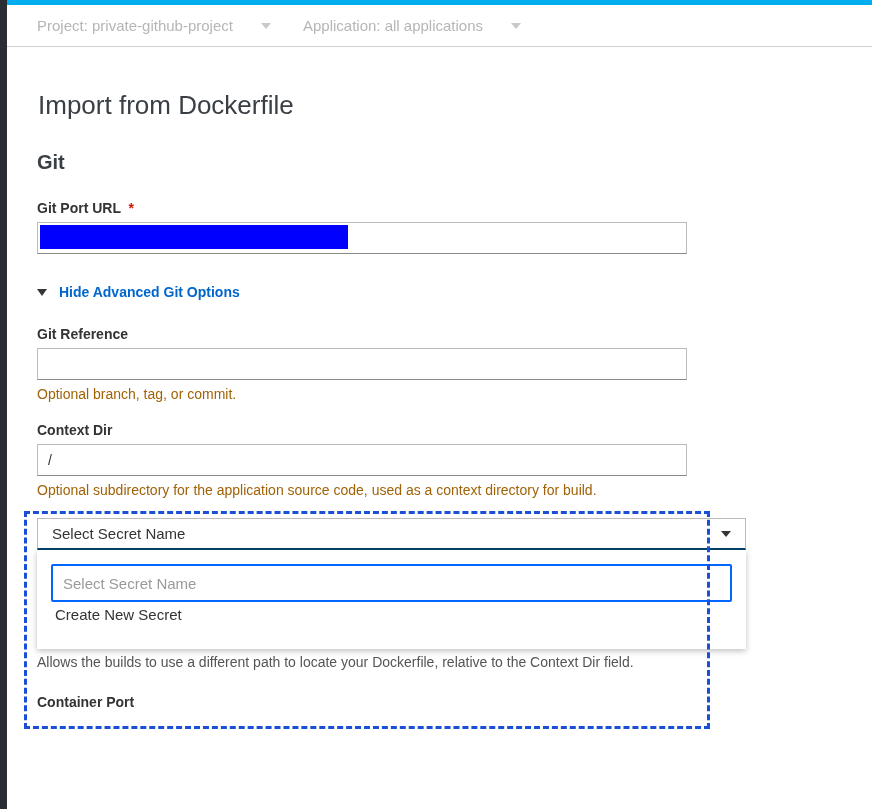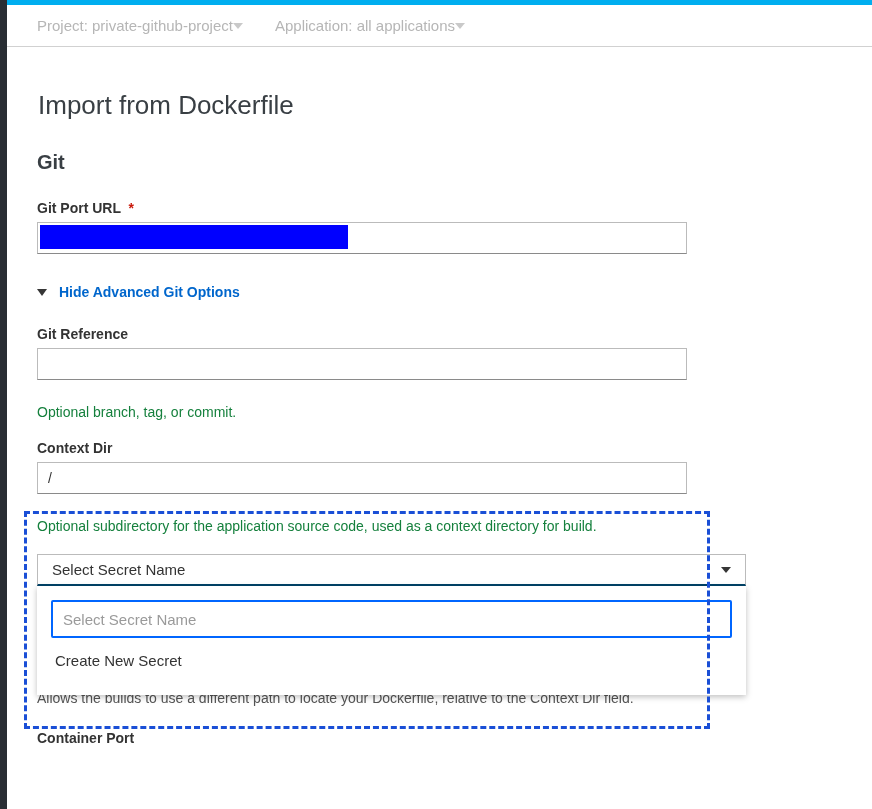--- a/index.html
+++ b/index.html
@@ -35,21 +35,21 @@
     display: flex;
     align-items: center;
     gap: 32px;
     padding-left: 30px;
     color: #b6b6b6;
     font-size: 15px;
   }
   .project-bar .item {
     display: flex;
     align-items: center;
-    gap: 0;
+    gap: 28px;
     cursor: pointer;
   }
   .project-bar .caret {
     width: 0; height: 0;
     border-left: 5px solid transparent;
     border-right: 5px solid transparent;
     border-top: 6px solid #c9c9c9;
   }
   .page {
     position: absolute;
@@ -73,22 +73,22 @@
   .form-group { margin-bottom: 20px; }
   .form-label {
     font-weight: 700;
     font-size: 14px;
     color: #333;
     margin-bottom: 6px;
   }
   .form-label .req { color: #c9190b; font-weight: 700; }
   .form-help {
     font-size: 14px;
-    color: #15803d;
-    margin-top: 24px;
+    color: #a16207;
+    margin-top: 6px;
   }
   .text-input {
     width: 650px;
     height: 32px;
     border: 1px solid #bbb;
     border-bottom-color: #8a8a8a;
     background: #fff;
     padding: 4px 10px;
     font-size: 14px;
     color: #333;
@@ -159,21 +159,21 @@
     height: 38px;
     border: 2px solid #0066ff;
     border-radius: 2px;
     padding: 0 10px;
     font-size: 15px;
     color: #333;
     outline: none;
   }
   .dropdown-search::placeholder { color: #9a9a9a; }
   .dropdown-item {
-    padding: 14px 4px 4px 4px;
+    padding: 4px 4px 4px 4px;
     font-size: 15px;
     color: #333;
     cursor: pointer;
   }
   .highlight-box {
     position: absolute;
     border: 3px dashed #1a4fd6;
     pointer-events: none;
     z-index: 30;
   }

